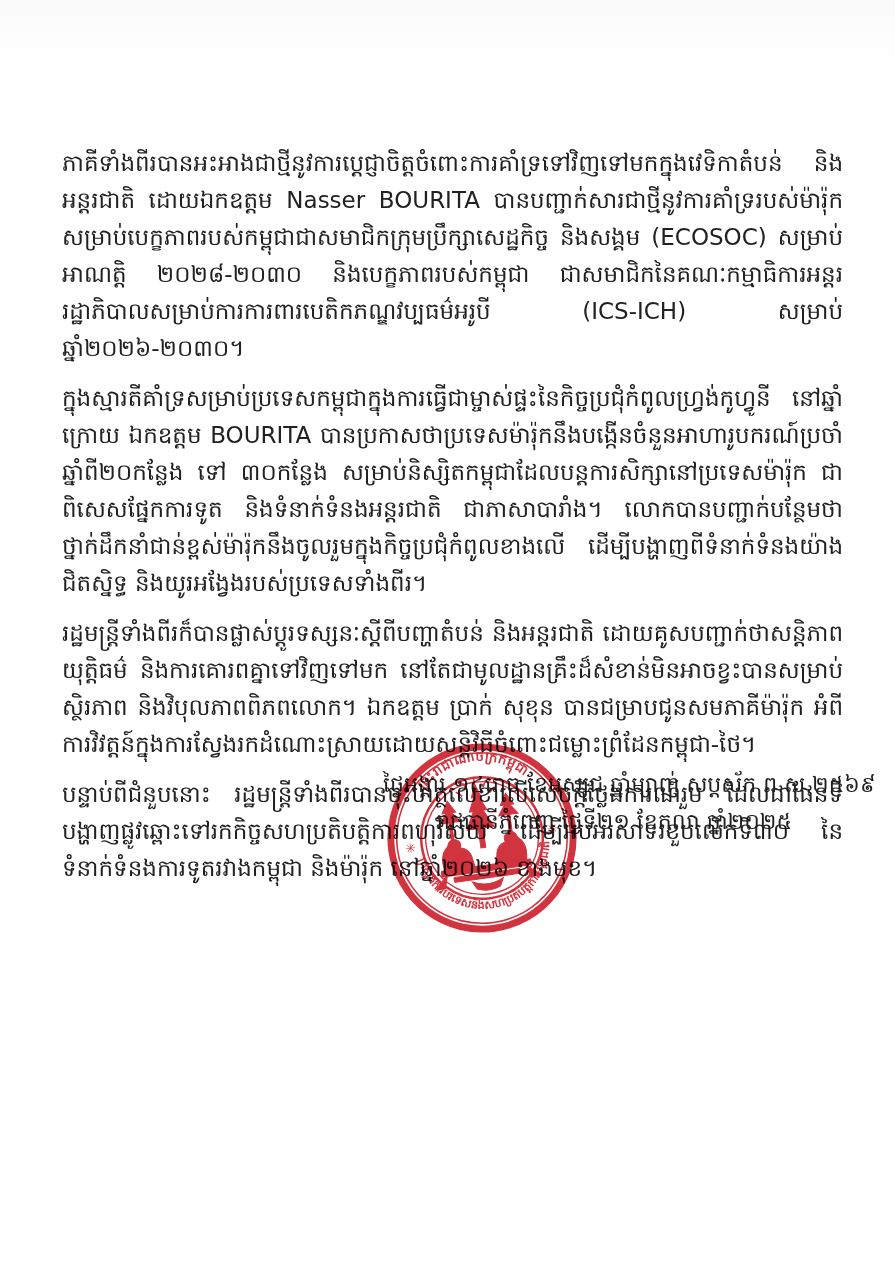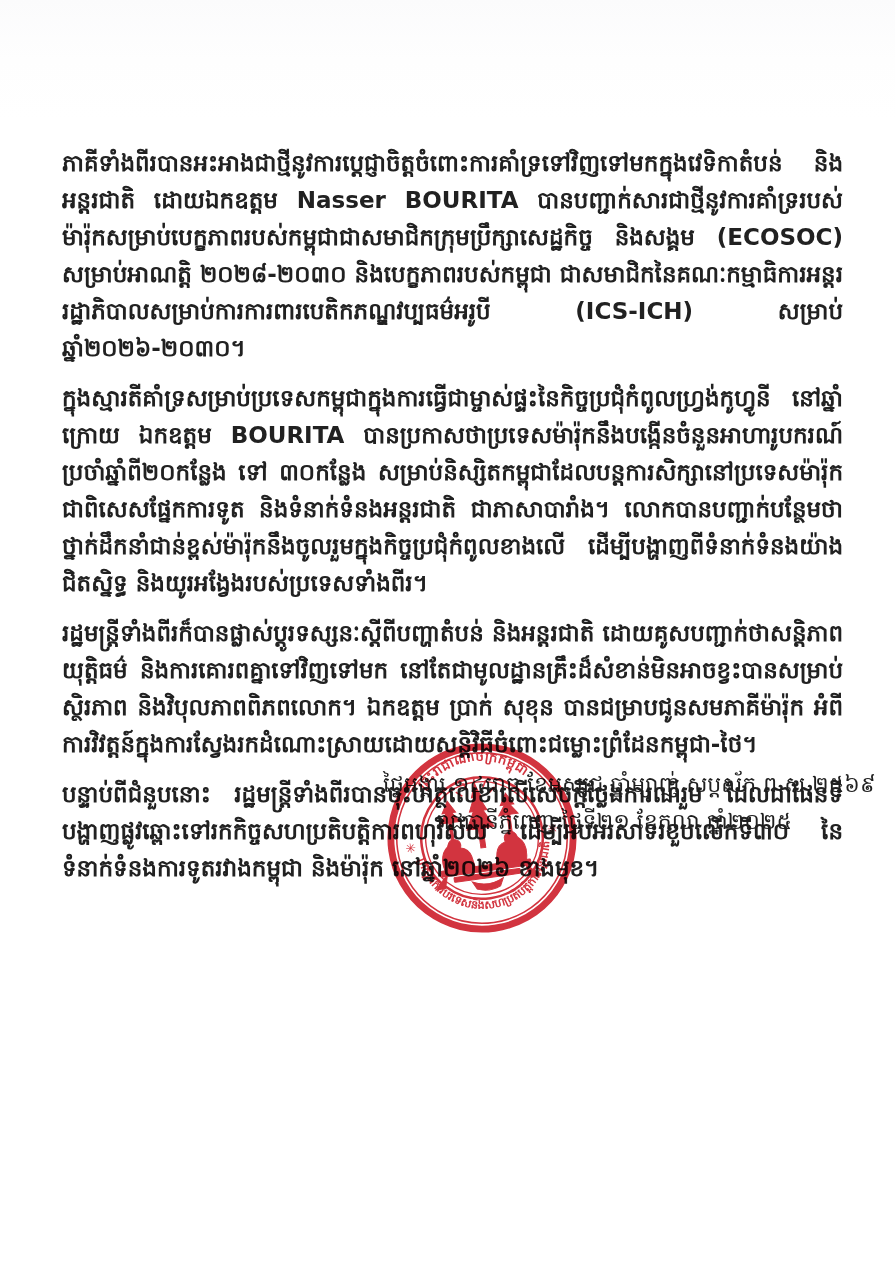--- a/index.html
+++ b/index.html
@@ -12,21 +12,21 @@
   .page{
     position:relative;width:895px;height:1280px;overflow:hidden;
     background:linear-gradient(180deg,#fbfbfc 0px,#fefefe 60px,#ffffff 120px);
   }
   .letter-body{
     position:absolute;left:62px;top:145px;width:781px;
     color:#212121;
     font-size:23px;line-height:37px;
     text-align:justify;
   }
-  .letter-body p{margin:0 0 13px 0;font-weight:bold;}
+  .letter-body p{margin:0 0 13px 0;}
   .dateline{
     position:absolute;left:383px;top:766px;width:462px;
     color:#1f1f1f;font-size:22px;line-height:37px;
     text-align:center;white-space:nowrap;
   }
   .stamp{
     position:absolute;left:384px;top:740px;width:196px;height:196px;
     mix-blend-mode:multiply;opacity:.93;
     transform:rotate(-8deg);
   }

